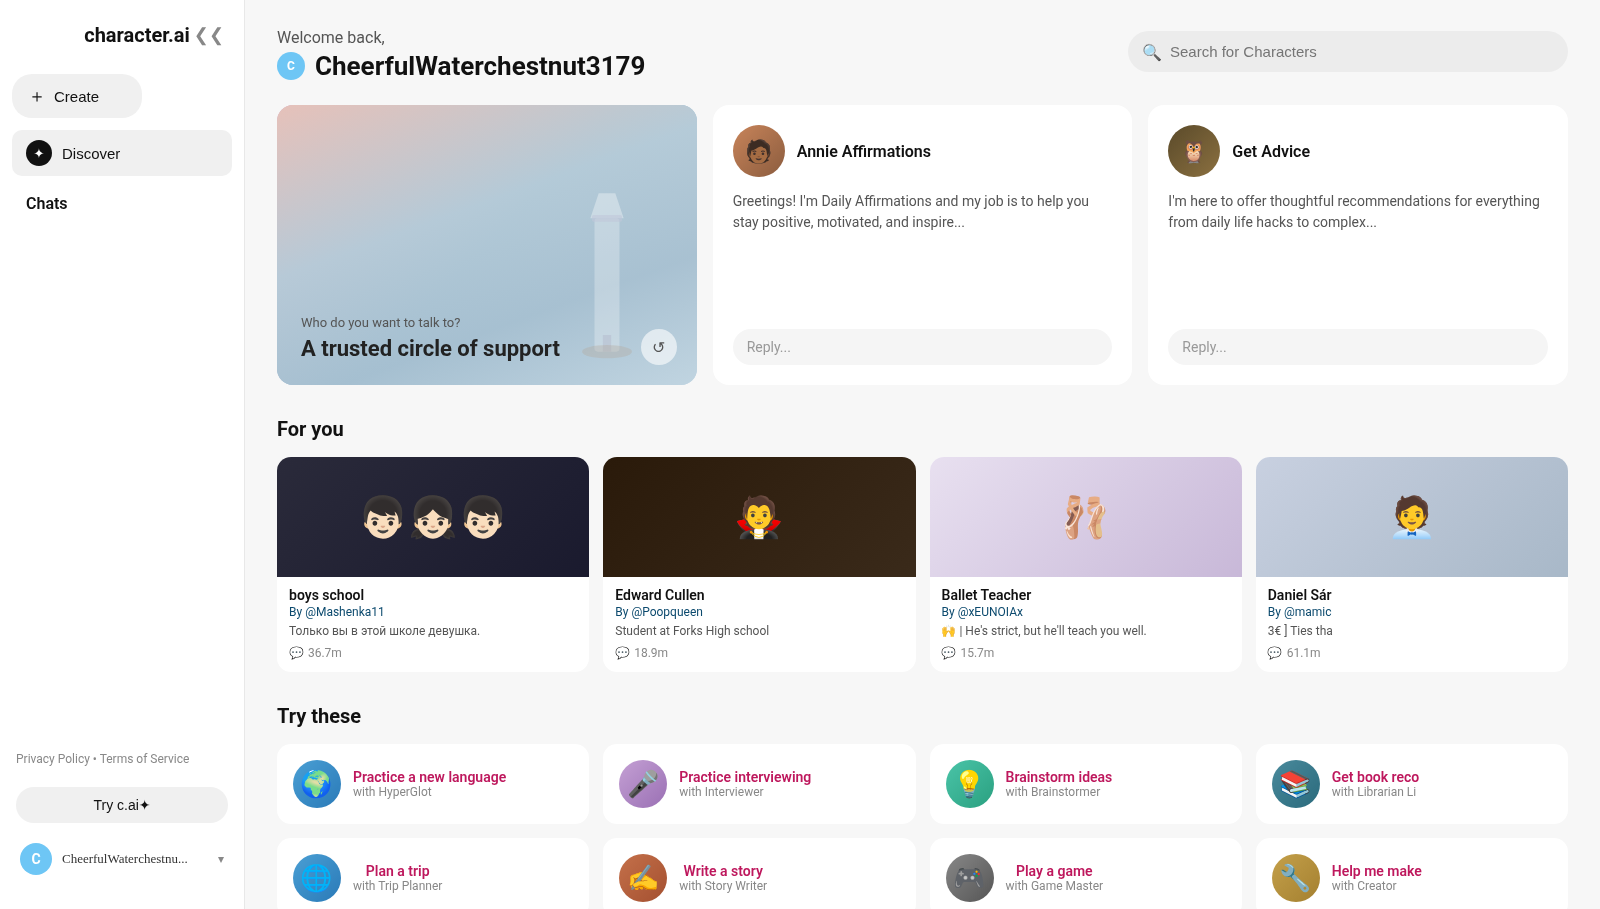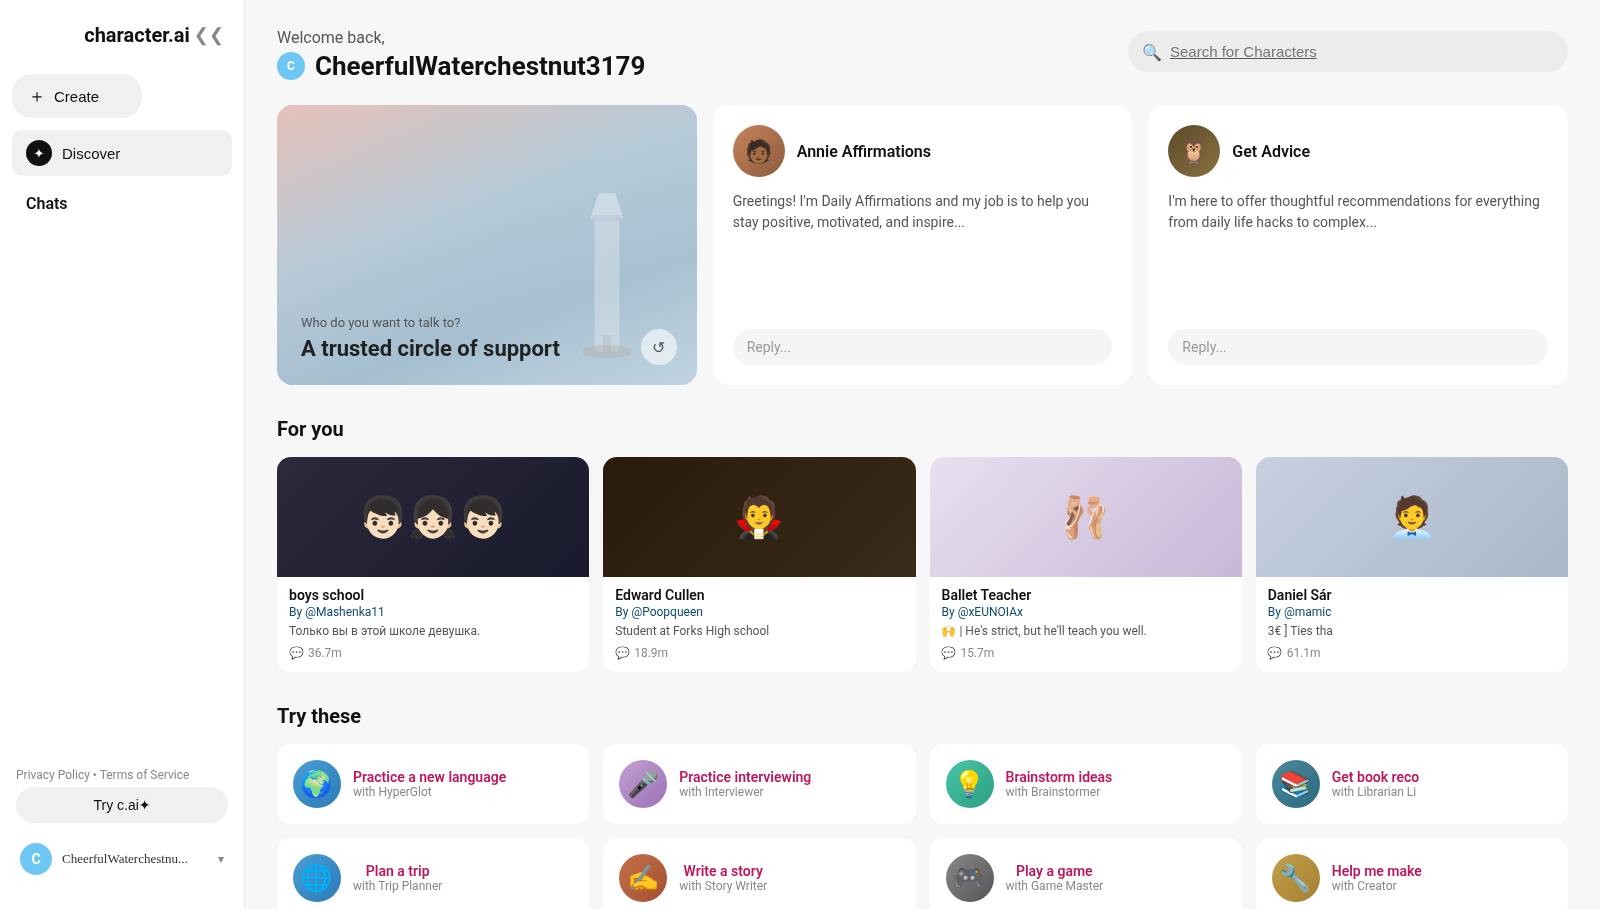--- a/index.html
+++ b/index.html
@@ -88,21 +88,21 @@
       color: #111;
       cursor: pointer;
     }
     .sidebar-footer {
       margin-top: auto;
       padding: 10px 4px;
     }
     .footer-links {
       font-size: 12px;
       color: #888;
-      margin-bottom: 5px;
+      margin-bottom: 21px;
     }
     .footer-links a { color: #888; text-decoration: none; }
     .try-plus-btn {
       display: flex;
       align-items: center;
       justify-content: center;
       background: #f0f0f0;
       border: none;
       border-radius: 20px;
       padding: 10px;
@@ -189,21 +189,20 @@
     }
     .search-bar input {
       width: 100%;
       padding: 12px 16px 12px 42px;
       border-radius: 24px;
       border: none;
       background: #ececec;
       font-size: 15px;
       color: #555;
       outline: none;
-      text-decoration: underline;
     }
     .search-icon-wrap {
       position: absolute;
       left: 14px;
       top: 50%;
       transform: translateY(-50%);
       color: #888;
       font-size: 16px;
     }
 

